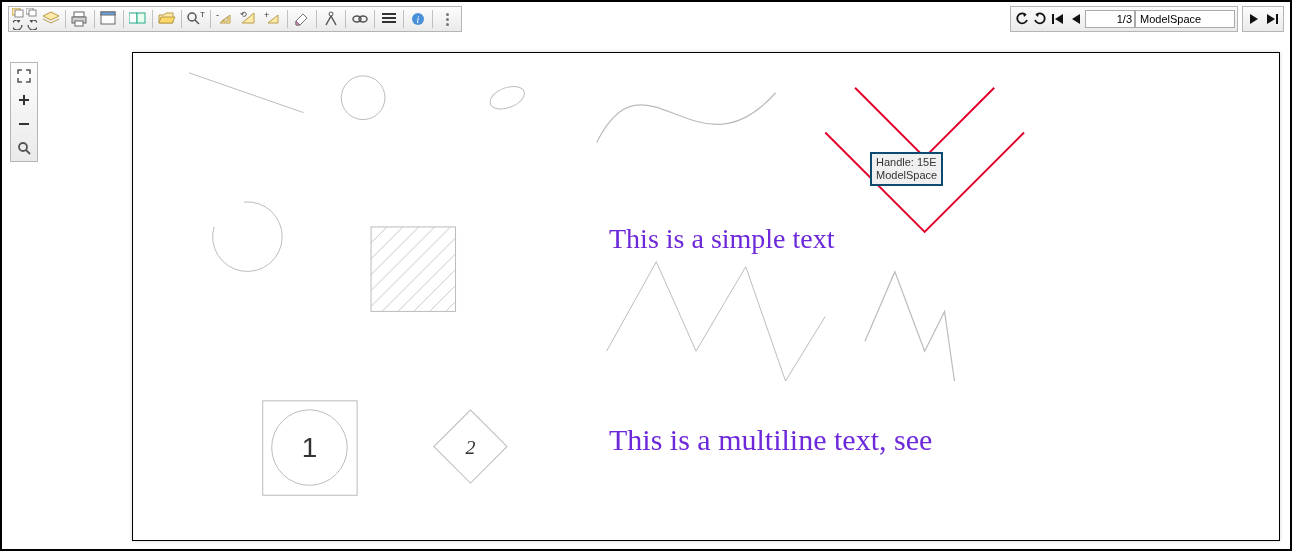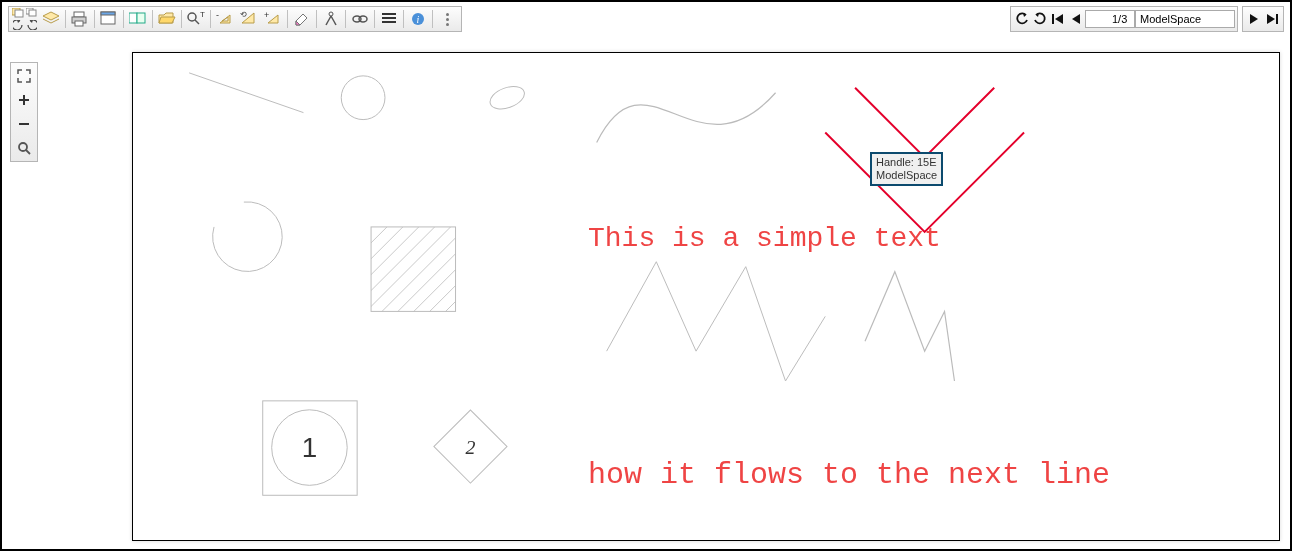--- a/index.html
+++ b/index.html
@@ -47,21 +47,21 @@
     width: 1px;
     height: 18px;
     background: #c0c0c0;
     margin: 0 2px;
   }
   .pg-input {
     width: 50px;
     height: 18px;
     border: 1px solid #aaa;
     font-size: 11px;
-    text-align: left;
+    text-align: right;
     background:#fff;
     padding-left:26px;
   }
   .layout-input {
     width: 100px;
     height: 18px;
     border: 1px solid #aaa;
     font-size: 11px;
     padding: 8px 4px;
     background:#fff;
@@ -102,23 +102,24 @@
     left: 868px;
     border: 2px solid #0c4a6e;
     background: #f0f0f0;
     font-size: 11px;
     padding: 2px 4px;
     line-height: 1.2;
     color:#333;
   }
   .canvas-text {
     position:absolute;
-    font-family: Liberation Mono, monospace;
+    font-family: Liberation Serif, serif;
     font-size: 26px;
-    color:#ef4444;
+    color:#6d28d9;
+    margin-left:21px;
   }
   .canvas-text.big { font-size: 30px; }
   .vdots {
     display:flex;flex-direction:column;gap:2px;align-items:center;
   }
   .vdots span{width:3px;height:3px;border-radius:50%;background:#777;}
 </style>
 </head>
 <body>
 
@@ -373,19 +374,19 @@
       <circle cx="171" cy="397" r="38" fill="none" stroke="#bbb"></circle>
       <text x="171" y="407" font-size="28" text-anchor="middle" fill="#333">1</text>
     </g>
     <g>
       <rect x="307" y="370" width="52" height="52" transform="rotate(45 333 396)" fill="none" stroke="#bbb"></rect>
       <text x="333" y="403" font-size="20" font-style="italic" text-anchor="middle" fill="#333" font-family="cursive">2</text>
     </g>
   </svg>
 
   <div class="canvas-text" style="top:170px;left:455px;font-size:28px">This is a simple text</div>
-  <div class="canvas-text big" style="top:405px;left:455px">how it flows to the next line</div>
+  <div class="canvas-text big" style="top:370px;left:455px">This is a multiline text, see</div>
 </div>
 
 <div class="tooltip-box">
   <div>Handle: 15E</div>
   <div>ModelSpace</div>
 </div>
 
 </body></html>

